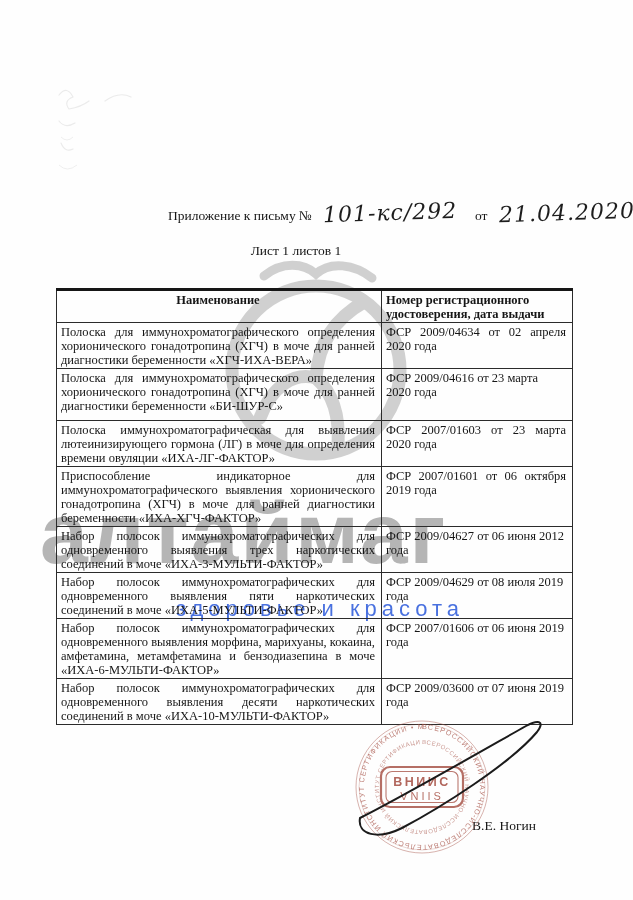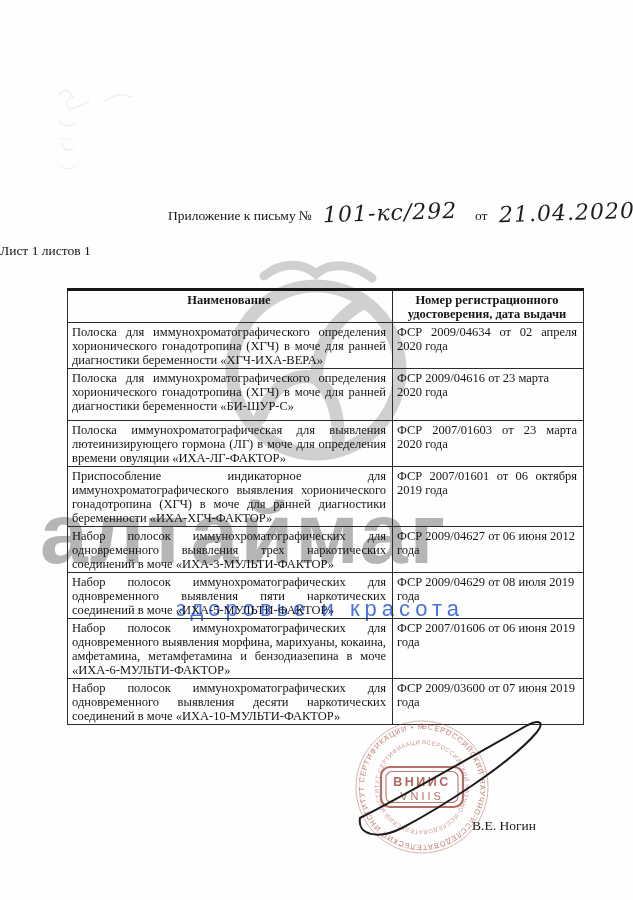--- a/index.html
+++ b/index.html
@@ -20,31 +20,31 @@
 
   
   #content{position:absolute;inset:0;z-index:1;}
   .appendix-line{position:absolute;left:168px;top:200px;white-space:nowrap;
                  font-size:13.5px;}
   .handwritten{font-family:"DejaVu Serif",serif;font-style:italic;
                font-size:22px;letter-spacing:1px;color:#1d1d1d;
                display:inline-block;transform:rotate(-2deg);}
   .hw-num{margin:0 14px 0 8px;}
   .hw-date{margin-left:8px;}
-  .sheet-line{position:absolute;left:0;top:243px;width:592px;
+  .sheet-line{position:absolute;left:0;top:243px;width:592px;text-align:center;
               font-size:13.5px;}
 
-  table.doc{position:absolute;left:67px;top:288px;width:494px;
+  table.doc{position:absolute;left:56px;top:288px;width:494px;
             border-collapse:collapse;table-layout:fixed;background:transparent;}
   table.doc{border:1.4px solid #2b2b2b;border-top:3px solid #161616;}
   table.doc td,table.doc th{border:1.2px solid #2b2b2b;vertical-align:top;
             font-size:12.5px;line-height:14px;padding:2px 6px 1px 4px;
             background:transparent;}
   th.name-h{width:314px;font-size:13px;text-align:center;vertical-align:middle;padding:2px;}
-  th.reg-h{width:180px;font-size:13px;text-align:center;vertical-align:middle;padding:2px;}
+  th.reg-h{width:180px;font-size:13px;text-align:left;vertical-align:middle;padding:2px;}
   td.name{text-align:justify;}
   td.reg{text-align:left;}
   tr.just td.reg{text-align:justify;}
   tr.hr{height:27px;}
   tr.r1{height:43px;} tr.r2{height:52px;} tr.r3{height:43px;} tr.r4{height:56px;margin-top:42px;}
   tr.r5{height:43px;} tr.r6{height:42px;} tr.r7{height:57px;} tr.r8{height:44px;}
 
   .footer-left{position:absolute;left:70px;top:796px;font-size:13.5px;}
   .footer-right{position:absolute;left:472px;top:818px;font-size:13.5px;}
 

